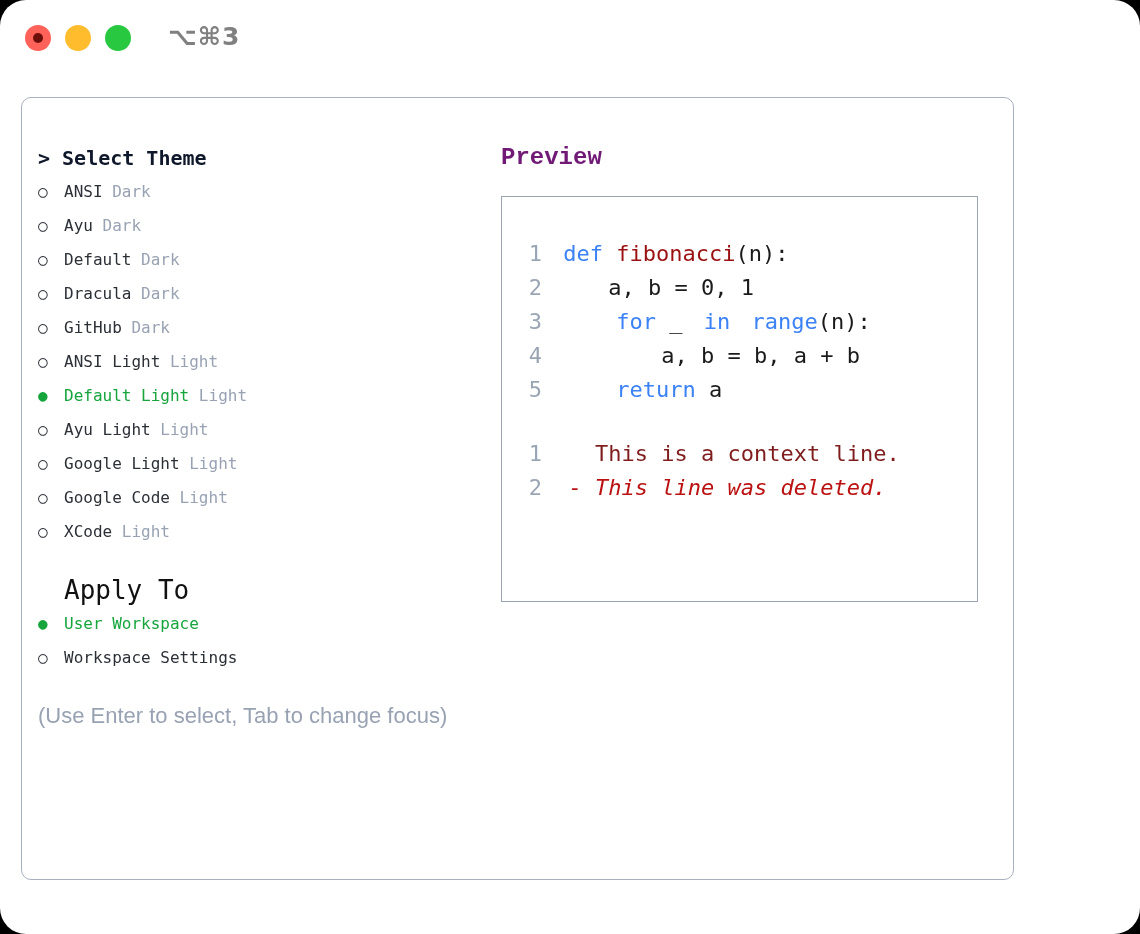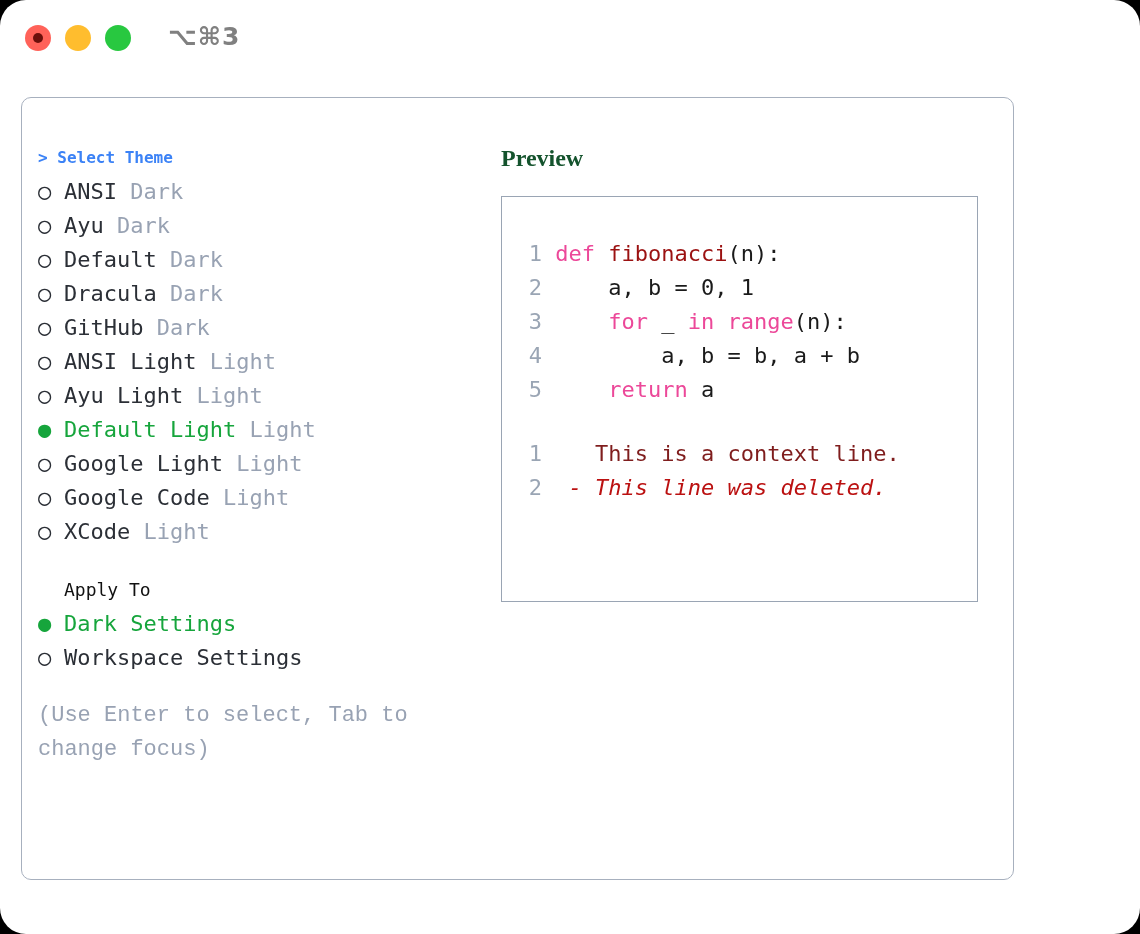--- a/index.html
+++ b/index.html
@@ -82,31 +82,31 @@
   
   #left-col {
     position: absolute;
     left: 16px;
     top: 43px;
     width: 450px;
   }
 
   #theme-header {
     font-family: "DejaVu Sans Mono", monospace;
+    font-size: 20px;
+    font-weight: 700;
+    color: #0f172a;
+    height: 34px;
+    line-height: 34px;
+    white-space: pre;
+  }
+
+  .theme-row {
+    font-family: "DejaVu Sans Mono", monospace;
     font-size: 16px;
-    font-weight: 700;
-    color: #3b82f6;
-    height: 34px;
-    line-height: 34px;
-    white-space: pre;
-  }
-
-  .theme-row {
-    font-family: "DejaVu Sans Mono", monospace;
-    font-size: 22px;
     height: 34px;
     line-height: 34px;
     white-space: pre;
     color: #2B2F36;
   }
   .bullet {
     display: inline-block;
     width: 26px;
     white-space: pre;
   }
@@ -114,49 +114,49 @@
   .bullet.on  { color: #16A53C; }
   .theme-name { color: #2B2F36; }
   .theme-row.selected .theme-name { color: #16A53C; }
   .theme-tag  { color: #98A2B3; }
 
   #apply-block {
     margin-top: 24px;
   }
   #apply-header {
     font-family: "DejaVu Sans Mono", monospace;
-    font-size: 18px;
+    font-size: 26px;
     color: #111111;
     height: 34px;
     line-height: 34px;
     padding-left: 26px;
     white-space: pre;
   }
 
   #hint {
     margin-top: 24px;
-    font-family: Liberation Mono, monospace;
+    font-family: Liberation Sans, sans-serif;
     font-size: 22px;
     line-height: 34px;
     color: #98A2B3;
     width: 410px;
   }
 
   
   #right-col {
     position: absolute;
     left: 479px;
     top: 43px;
     width: 490px;
   }
   #preview-header {
-    font-family: Liberation Serif, serif;
+    font-family: Liberation Mono, monospace;
     font-size: 24px;
     font-weight: 700;
-    color: #14532d;
+    color: #701a75;
     height: 34px;
     line-height: 34px;
     white-space: pre;
   }
   #preview-box {
     margin-top: 21px;
     width: 477px;
     height: 406px;
     border: 1.6px solid #9AA5B4;
     box-sizing: border-box;
@@ -177,21 +177,21 @@
     white-space: pre;
     color: #1A1A1A;
   }
   .lineno {
     display: inline-block;
     width: 26px;
     text-align: right;
     color: #9AA5B4;
     white-space: pre;
   }
-  .kw   { color: #ec4899; }
+  .kw   { color: #3b82f6; margin-left: 8px; }
   .fn   { color: #9B1111; text-align: center; }
   .pl   { color: #1A1A1A; }
   .ctx  { color: #7f1d1d; }
   .del  { color: #BB1111; font-style: italic; }
   .add  { color: #11BB11; }
   .gap  { height: 30px; }
 </style>
 </head>
 <body>
 
@@ -211,31 +211,31 @@
 
       <div id="theme-header">&gt; Select Theme</div>
 
       <div id="theme-list">
           <div class="theme-row"><span class="bullet off">○</span><span class="theme-name">ANSI</span><span class="theme-tag"> Dark</span></div>
           <div class="theme-row"><span class="bullet off">○</span><span class="theme-name">Ayu</span><span class="theme-tag"> Dark</span></div>
           <div class="theme-row"><span class="bullet off">○</span><span class="theme-name">Default</span><span class="theme-tag"> Dark</span></div>
           <div class="theme-row"><span class="bullet off">○</span><span class="theme-name">Dracula</span><span class="theme-tag"> Dark</span></div>
           <div class="theme-row"><span class="bullet off">○</span><span class="theme-name">GitHub</span><span class="theme-tag"> Dark</span></div>
           <div class="theme-row"><span class="bullet off">○</span><span class="theme-name">ANSI Light</span><span class="theme-tag"> Light</span></div>
+          <div class="theme-row selected"><span class="bullet on">●</span><span class="theme-name">Default Light</span><span class="theme-tag"> Light</span></div>
           <div class="theme-row"><span class="bullet off">○</span><span class="theme-name">Ayu Light</span><span class="theme-tag"> Light</span></div>
-          <div class="theme-row selected"><span class="bullet on">●</span><span class="theme-name">Default Light</span><span class="theme-tag"> Light</span></div>
           <div class="theme-row"><span class="bullet off">○</span><span class="theme-name">Google Light</span><span class="theme-tag"> Light</span></div>
           <div class="theme-row"><span class="bullet off">○</span><span class="theme-name">Google Code</span><span class="theme-tag"> Light</span></div>
           <div class="theme-row"><span class="bullet off">○</span><span class="theme-name">XCode</span><span class="theme-tag"> Light</span></div>
         </div>
 
       <div id="apply-block">
         <div id="apply-header">Apply To</div>
         <div id="apply-list">
-            <div class="theme-row selected"><span class="bullet on">●</span><span class="theme-name">Dark Settings</span></div>
+            <div class="theme-row selected"><span class="bullet on">●</span><span class="theme-name">User Workspace</span></div>
             <div class="theme-row"><span class="bullet off">○</span><span class="theme-name">Workspace Settings</span></div>
           </div>
       </div>
 
       <div id="hint">(Use Enter to select, Tab to change focus)</div>
     </div>
 
     <div id="right-col">
       <div id="preview-header">Preview</div>
       <div id="preview-box">

